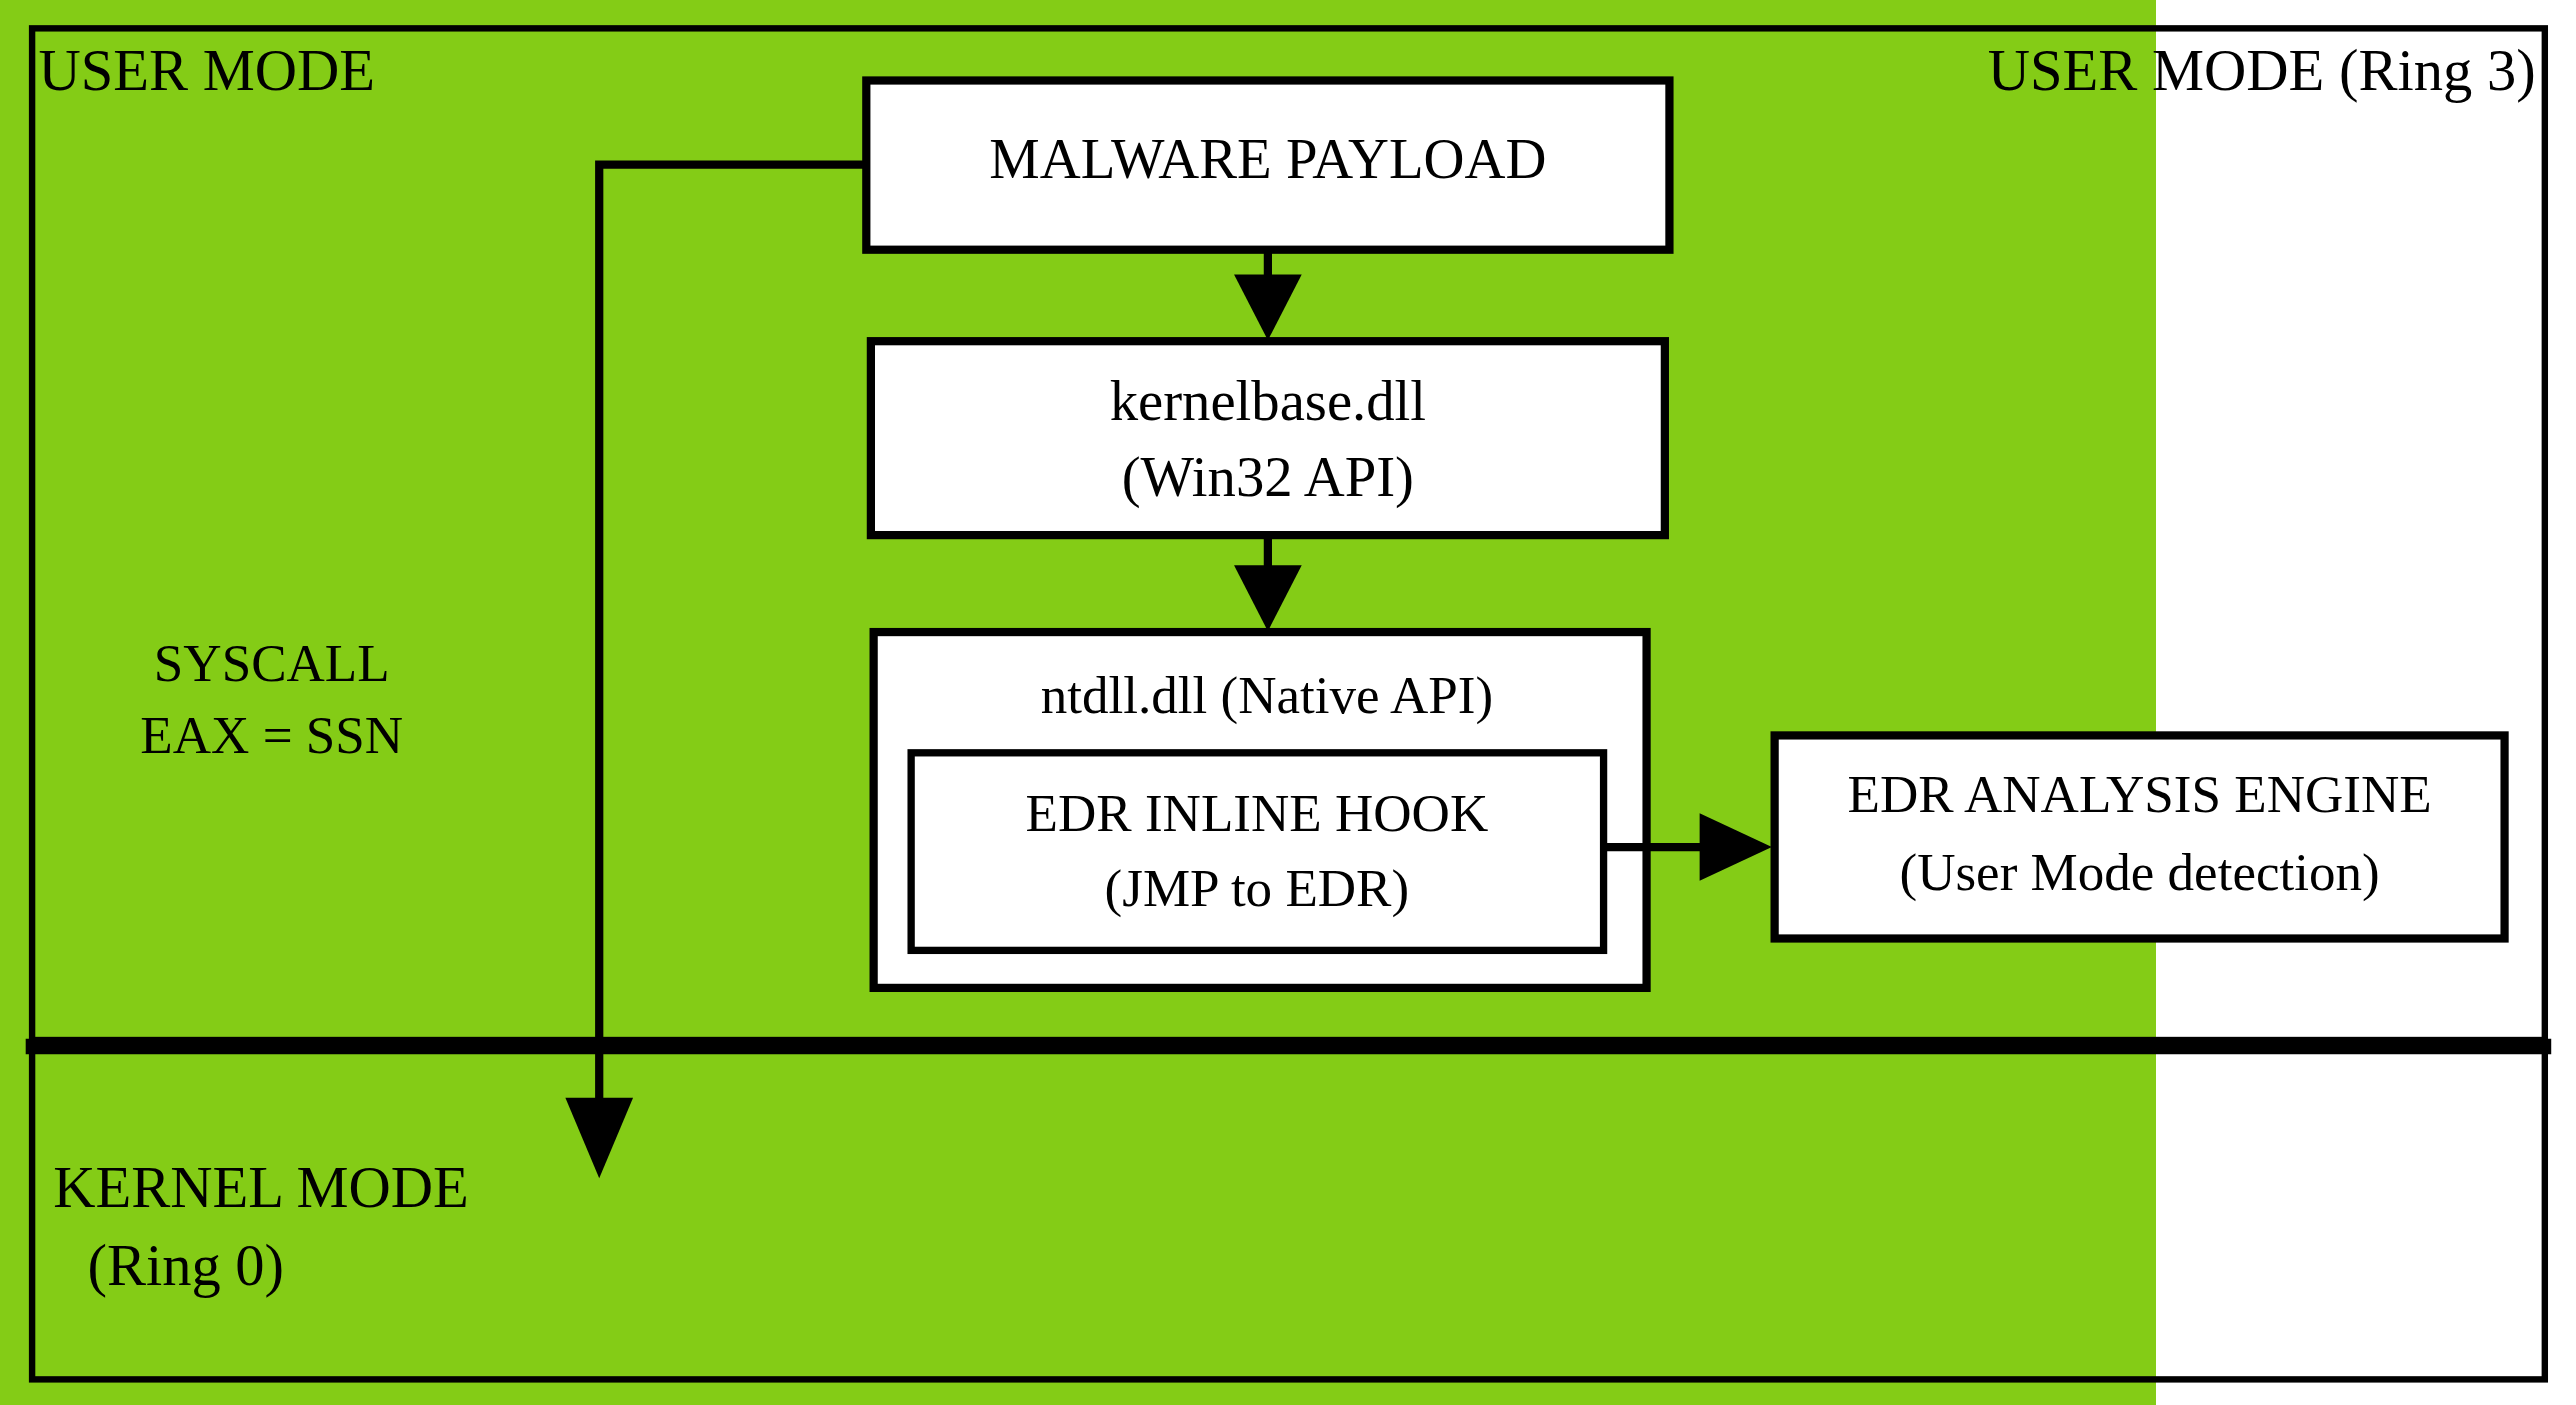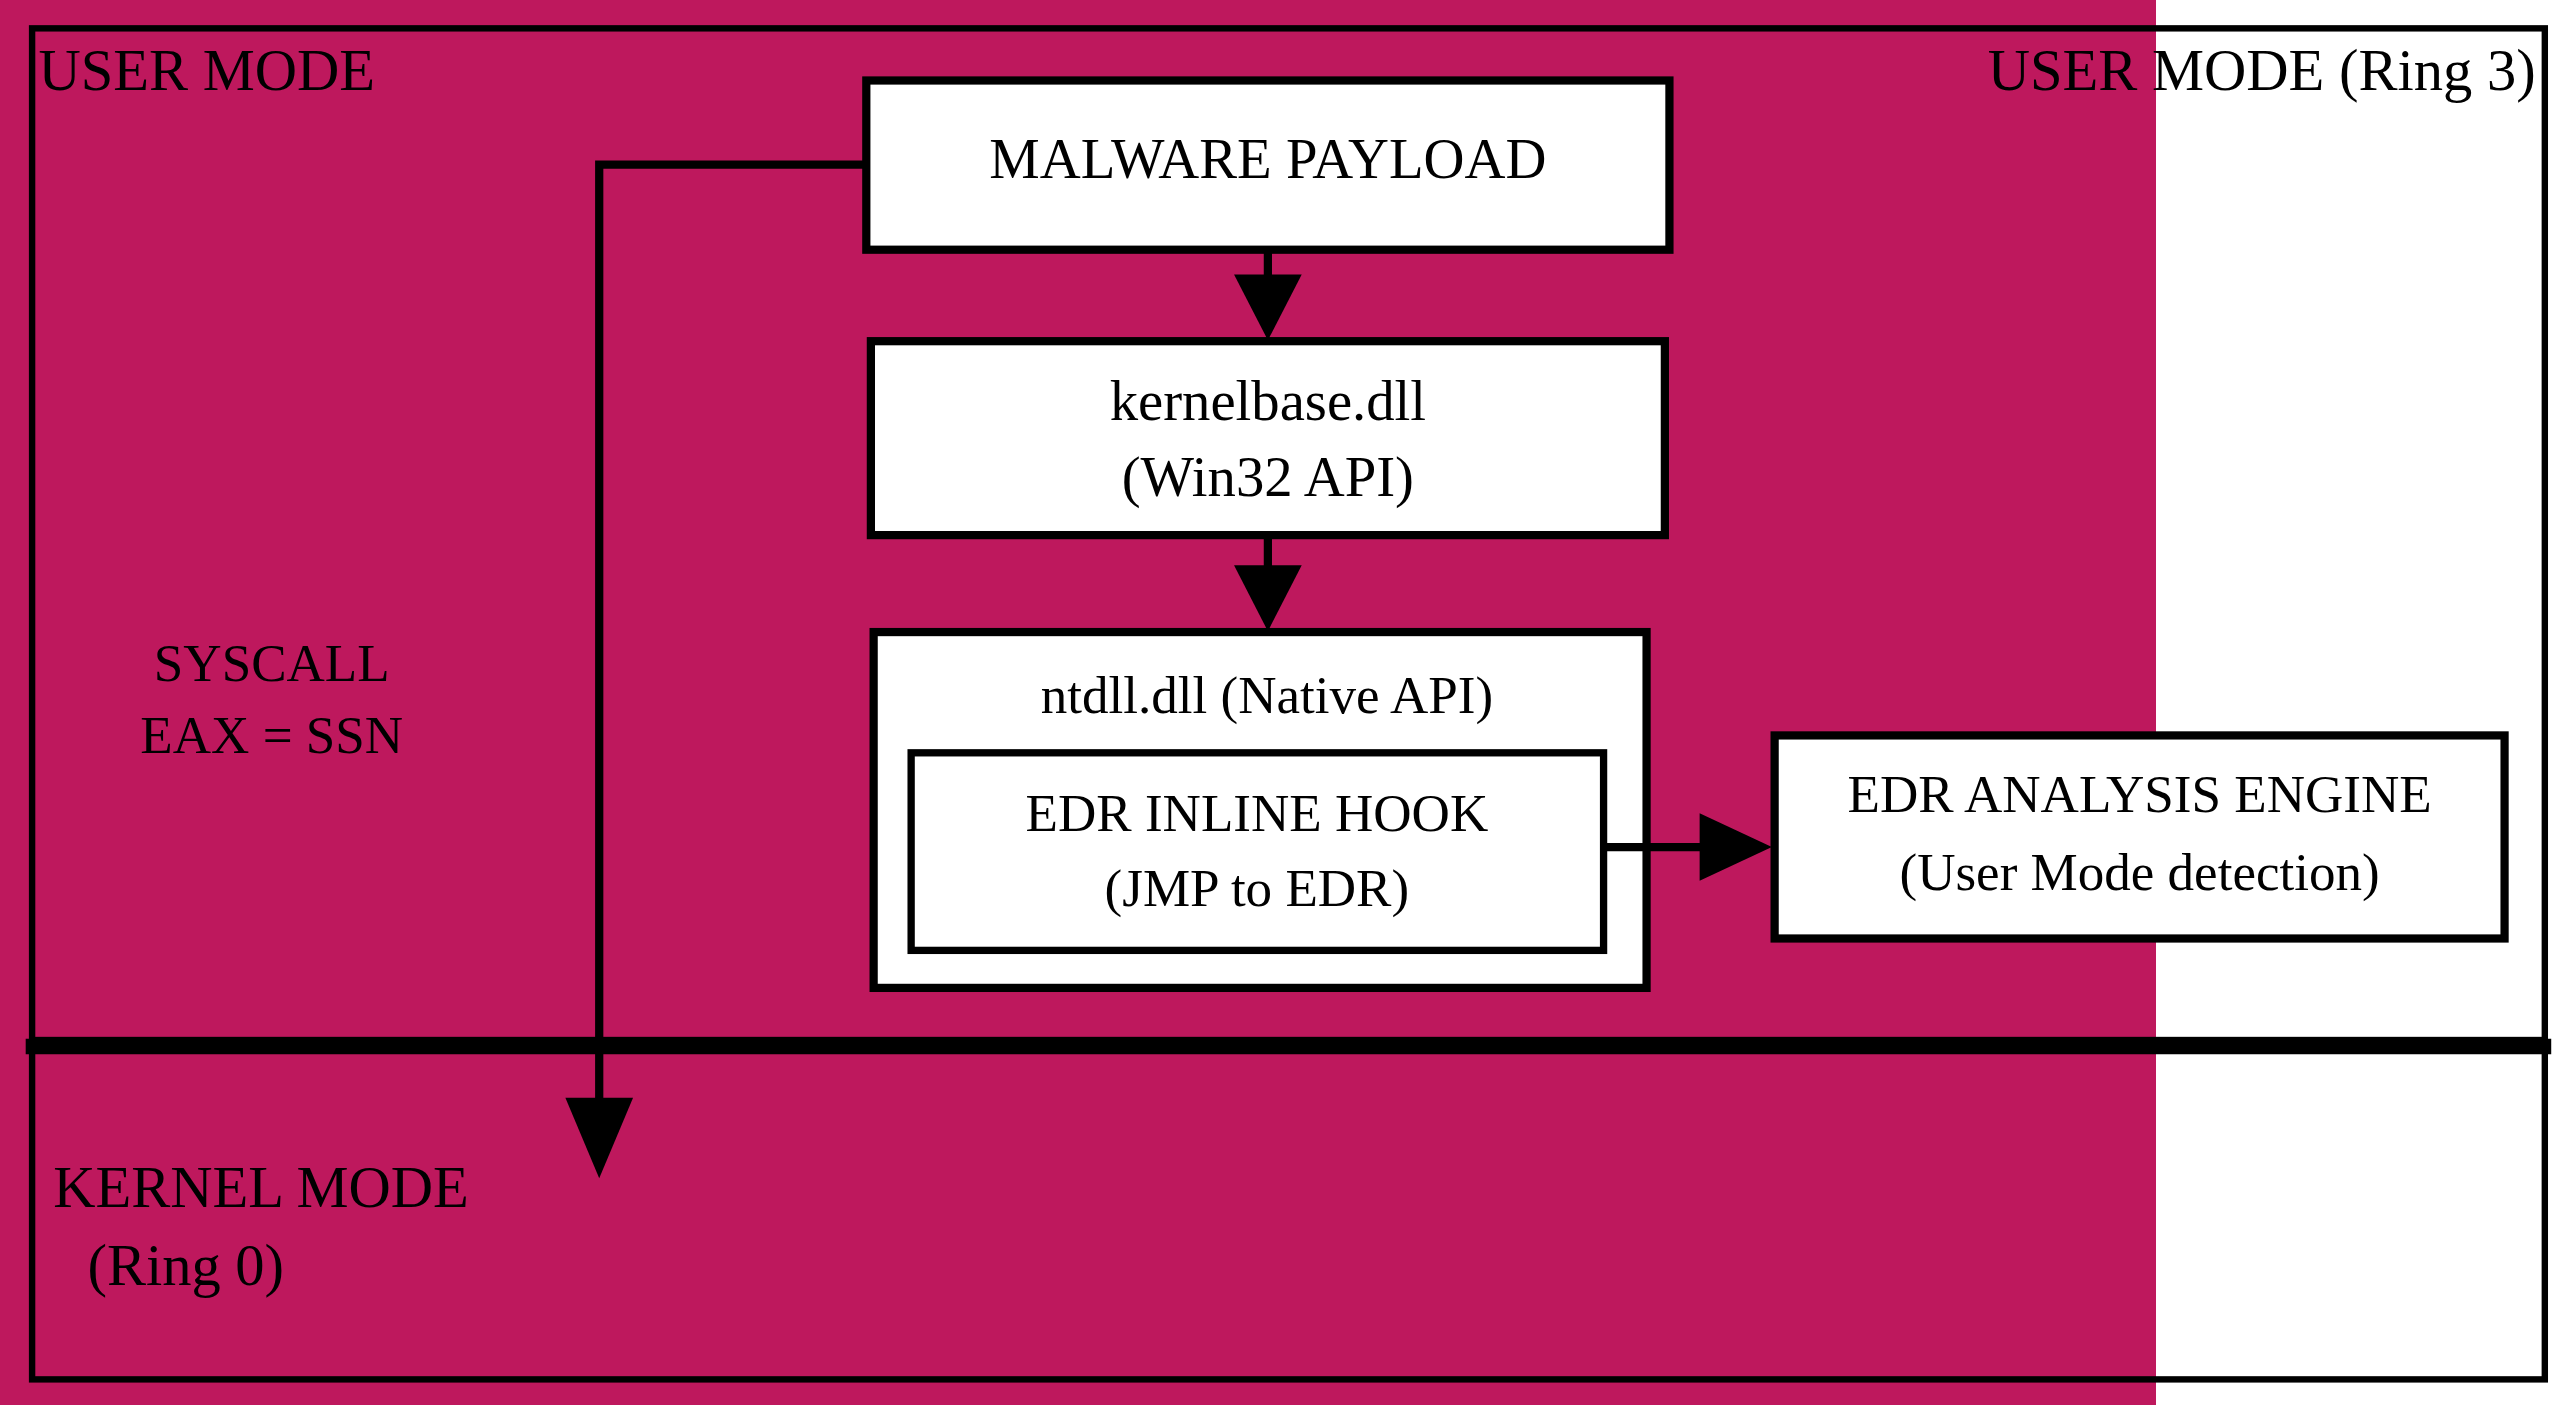--- a/index.html
+++ b/index.html
@@ -11,21 +11,21 @@
   body {
     width: 2576px;
     height: 1405px;
     overflow: hidden;
     font-family: "Liberation Serif", "DejaVu Serif", serif;
   }
   #diagram-root {
     position: relative;
     width: 2156px;
     height: 1405px;
-    background: #be185d;
+    background: #84cc16;
   }
   svg.diagram {
     display: block;
     width: 2576px;
     height: 1405px;
   }
   .frame-rect {
     fill: none;
     stroke: #000000;
     stroke-width: 7;

